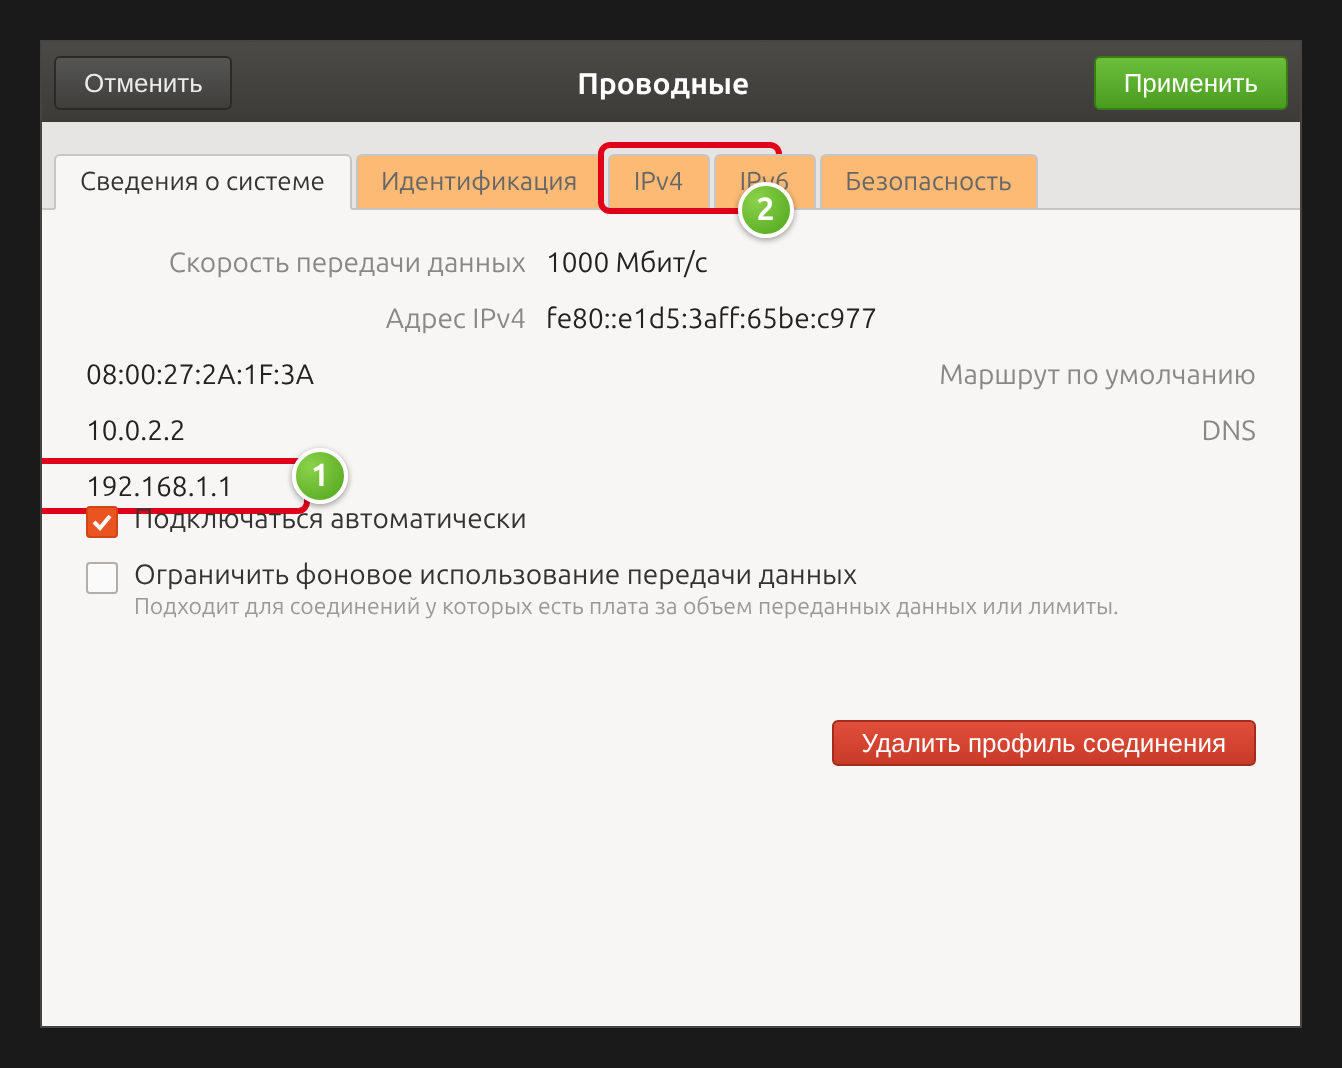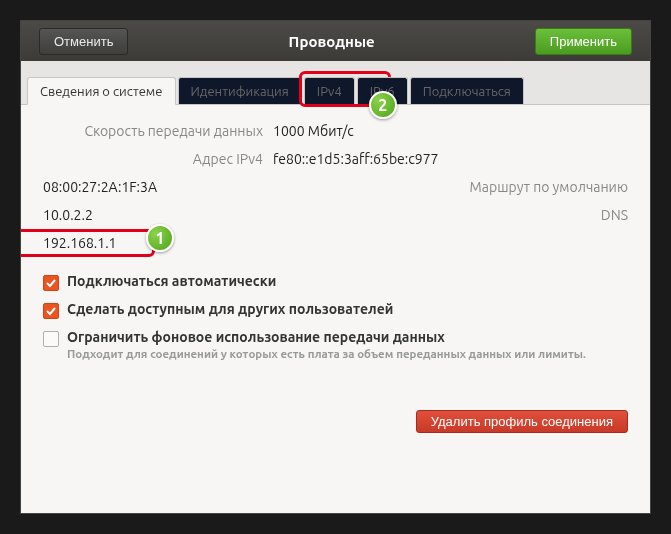--- a/index.html
+++ b/index.html
@@ -18,21 +18,21 @@
     background: #f2f1f0;
     border: 1px solid #444;
     display: flex;
     flex-direction: column;
   }
   .titlebar {
     height: 40px;
     background: linear-gradient(to bottom, #4b4a47, #3c3b37);
     display: flex;
     align-items: center;
-    padding: 0 18px;
+    padding: 0 6px;
     color: #fff;
   }
   .titlebar .title {
     flex: 1;
     text-align: center;
     font-weight: bold;
     font-size: 15px;
   }
   .hbtn {
     background: linear-gradient(to bottom, #555, #3f3e3a);
@@ -56,21 +56,21 @@
     border-bottom: 1px solid #c7c6c3;
     padding-top: 16px;
     padding-left: 6px;
     gap: 2px;
     position: relative;
   }
   .tab {
     padding: 6px 12px;
     border: 1px solid #c7c6c3;
     border-bottom: none;
-    background: #0f172a;
+    background: #fdba74;
     color: #666;
     border-radius: 3px 3px 0 0;
     cursor: pointer;
     font-size: 13px;
     position: relative;
   }
   .tab.active {
     background: #f7f6f5;
     color: #333;
     border-bottom: 1px solid #f7f6f5;
@@ -80,39 +80,37 @@
     flex: 1;
     padding: 18px 22px;
     background: #f7f6f5;
     overflow: auto;
   }
   .info-grid {
     display: grid;
     grid-template-columns: 220px 1fr;
     row-gap: 12px;
     column-gap: 10px;
-    margin-bottom: 22px;
   }
   .klabel {
     text-align: right;
     color: #888;
     font-size: 14px;
   }
   .kval {
     color: #222;
     font-size: 14px;
     position: relative;
   }
   .check-row {
     display: flex;
     align-items: flex-start;
     gap: 8px;
     margin-bottom: 10px;
     position: relative;
-    font-weight: bold;
   }
   .cb {
     width: 16px;
     height: 16px;
     border: 1px solid #b0afad;
     border-radius: 2px;
     background: #fafafa;
     display: inline-flex;
     align-items: center;
     justify-content: center;
@@ -195,21 +193,21 @@
 
   <div class="tabs">
     <div class="tab active">Сведения о системе</div>
     <div class="tab">Идентификация</div>
     <div class="tab rel">
       <span>IPv4</span>
       <div class="hl-row hl-tabs"></div>
       <div class="badge badge2">2</div>
     </div>
     <div class="tab">IPv6</div>
-    <div class="tab">Подключаться</div>
+    <div class="tab">Безопасность</div>
   </div>
 
   <div class="content">
     <div class="info-grid">
       <div class="klabel">Скорость передачи данных</div>
       <div class="kval">1000 Мбит/с</div>
 
       <div class="klabel">Адрес IPv4</div>
 
       <div class="kval">fe80::e1d5:3aff:65be:c977</div>
@@ -229,28 +227,20 @@
 
     <div class="check-row">
       <span class="cb checked">
         <svg viewBox="0 0 12 12">
             <path d="M2 6 L5 9 L10 3" stroke="#fff" stroke-width="2" fill="none"></path>
           </svg>
       </span>
       <span class="check-text">Подключаться автоматически</span>
     </div>
 
-    <div class="check-row">
-      <span class="cb checked">
-        <svg viewBox="0 0 12 12">
-            <path d="M2 6 L5 9 L10 3" stroke="#fff" stroke-width="2" fill="none"></path>
-          </svg>
-      </span>
-      <span class="check-text">Сделать доступным для других пользователей</span>
-    </div>
 
     <div class="check-row">
       <span class="cb">
         
       </span>
       <div>
         <div class="check-text">Ограничить фоновое использование передачи данных</div>
         <div class="check-sub">Подходит для соединений у которых есть плата за объем переданных данных или лимиты.</div>
       </div>
     </div>

